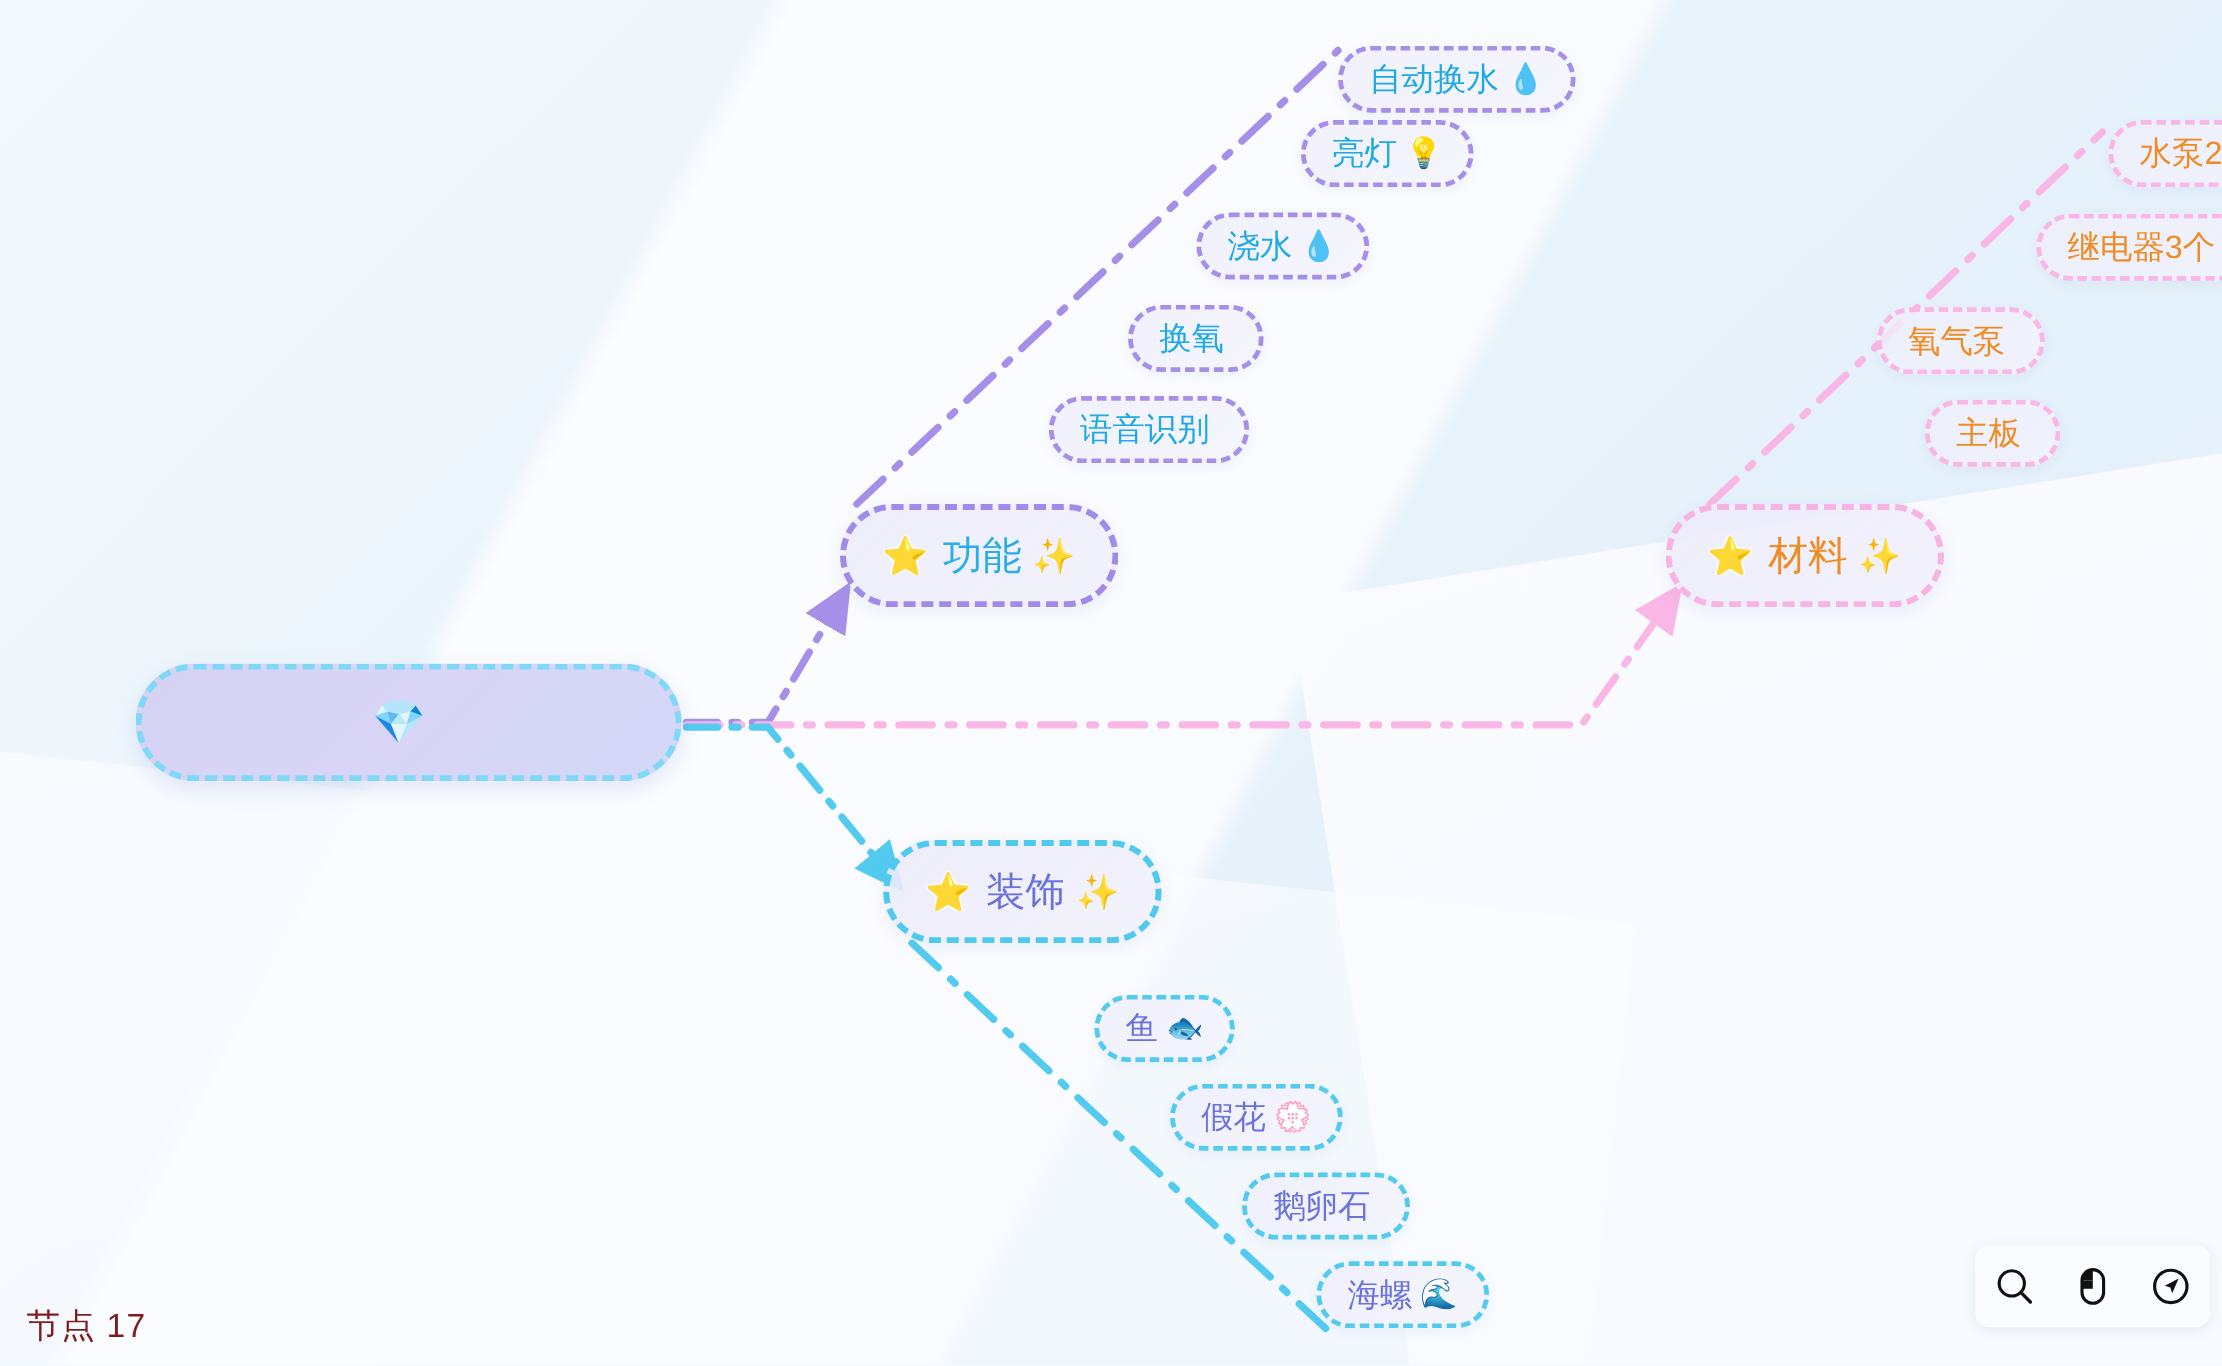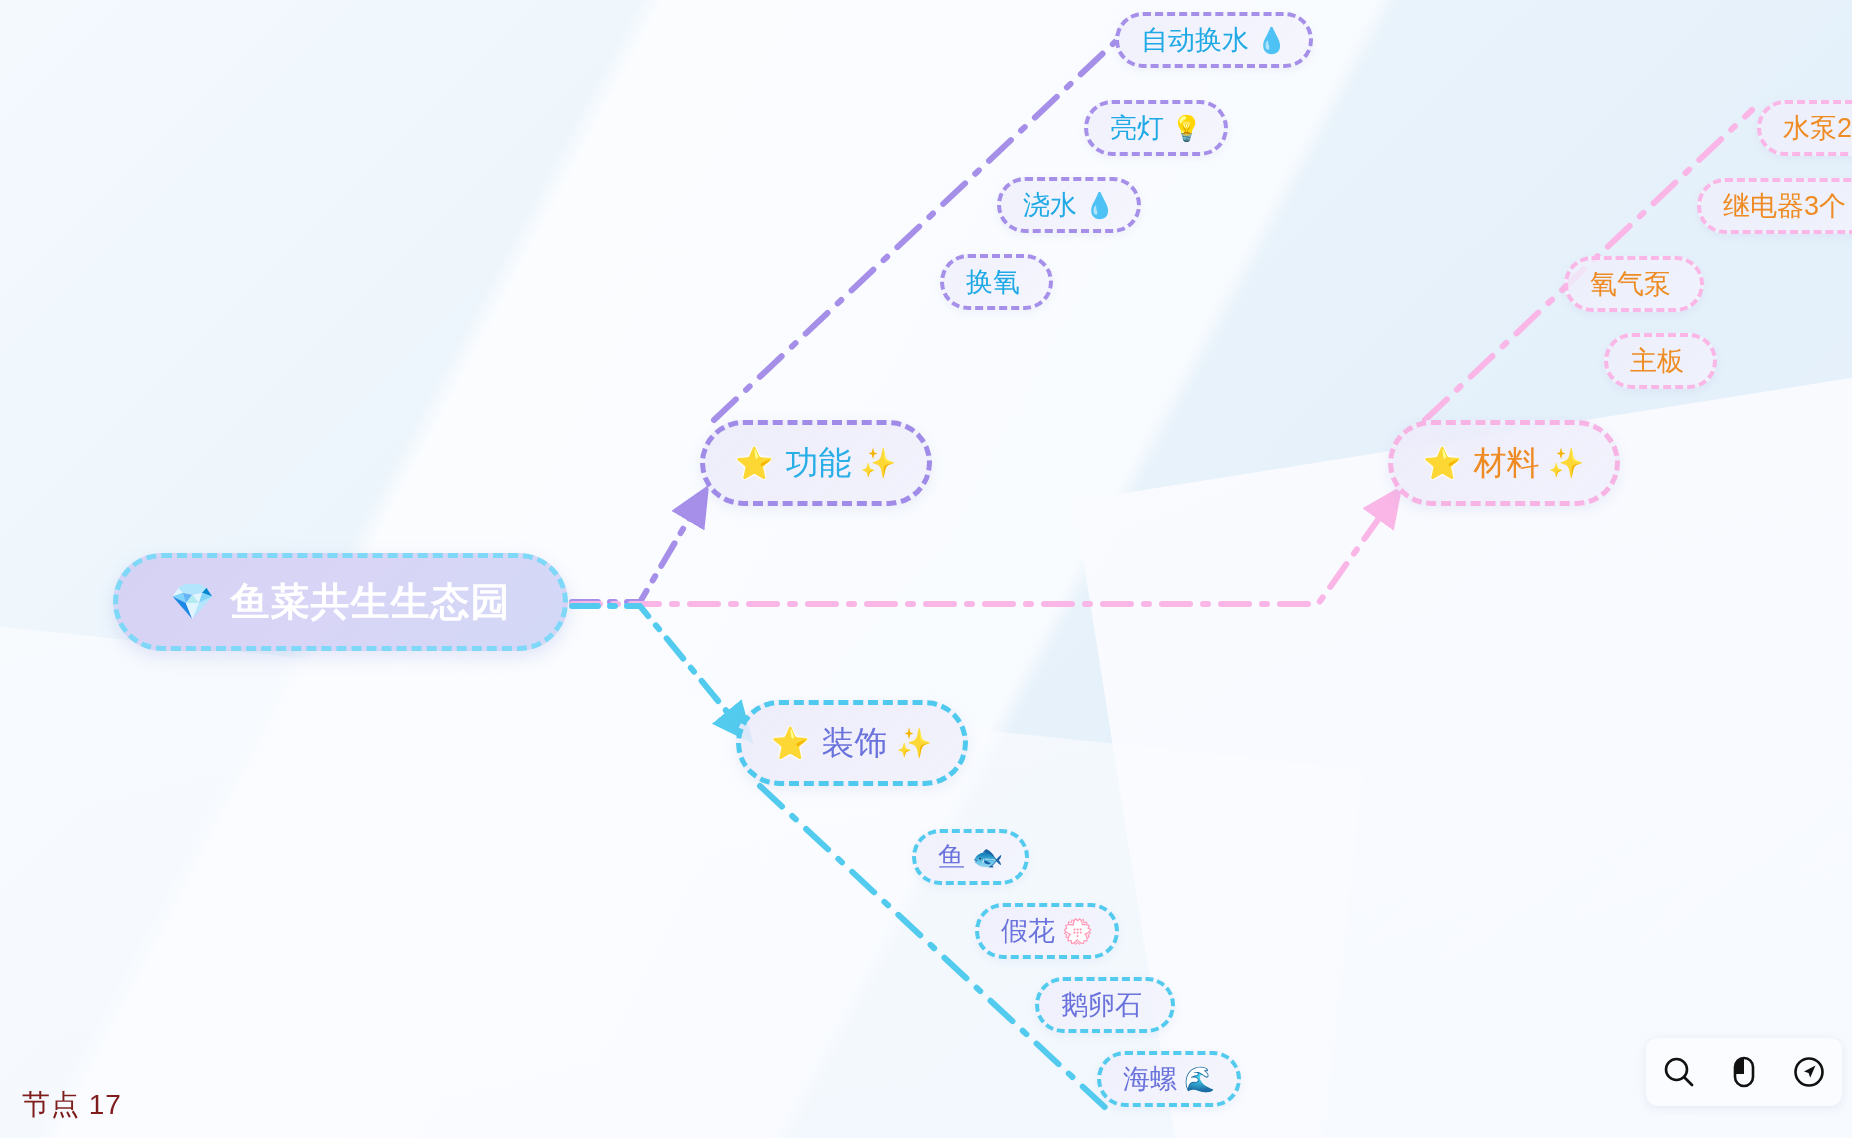--- a/index.html
+++ b/index.html
@@ -205,55 +205,58 @@
       <path d="M 1425,420 L 1752,110" fill="none" stroke="#f9b6e6" stroke-width="6" stroke-linecap="round" stroke-dasharray="30 14 5 14"></path>
     </g>
 
     <g>
       <path d="M 760,786 L 1110,1112" fill="none" stroke="#52cbef" stroke-width="6" stroke-linecap="round" stroke-dasharray="30 14 5 14"></path>
     </g>
   </svg>
 
   <div class="node node-root">
     <span class="glyph">💎</span>
-    <span>鱼菜共生生态园</span>
   </div>
 
   <div class="node node-branch branch-func">
     <span class="glyph" style="color:#7b5fd4;text-shadow:0 0 3px #fff,0 0 3px #fff,0 0 3px #fff;">⭐</span>
     <span>功能</span>
     <span class="tail">✨</span>
   </div>
 
   <div class="node node-branch branch-mat">
     <span class="glyph" style="color:#f8423c;text-shadow:0 0 3px #fff,0 0 3px #fff,0 0 3px #fff;">⭐</span>
     <span>材料</span>
     <span class="tail">✨</span>
   </div>
 
   <div class="node node-branch branch-deco">
     <span class="glyph" style="color:#17a9e8;text-shadow:0 0 3px #fff,0 0 3px #fff,0 0 3px #fff;">⭐</span>
     <span>装饰</span>
     <span class="tail">✨</span>
   </div>
 
-  <div class="node node-leaf leaf-func" style="left:1115px; top:12px;justify-content:space-between;">
+  <div class="node node-leaf leaf-func" style="left:1115px; top:38px;justify-content:space-between;">
     <span>自动换水</span>
     <span class="emo">💧</span>
   </div>
   <div class="node node-leaf leaf-func" style="left:1084px; top:100px;">
     <span>亮灯</span>
     <span class="emo">💡</span>
   </div>
   <div class="node node-leaf leaf-func" style="left:997px; top:177px;">
     <span>浇水</span>
     <span class="emo">💧</span>
   </div>
   <div class="node node-leaf leaf-func" style="left:940px; top:254px;">
     <span>换氧</span>
+    <span class="emo"></span>
+  </div>
+  <div class="node node-leaf leaf-func" style="left:874px; top:330px;">
+    <span>语音识别</span>
     <span class="emo"></span>
   </div>
 
   <div class="node node-leaf leaf-mat" style="left:1757px; top:100px;">
     <span>水泵2个</span>
     <span class="emo"></span>
   </div>
   <div class="node node-leaf leaf-mat" style="left:1697px; top:178px;">
     <span>继电器3个</span>
     <span class="emo"></span>

